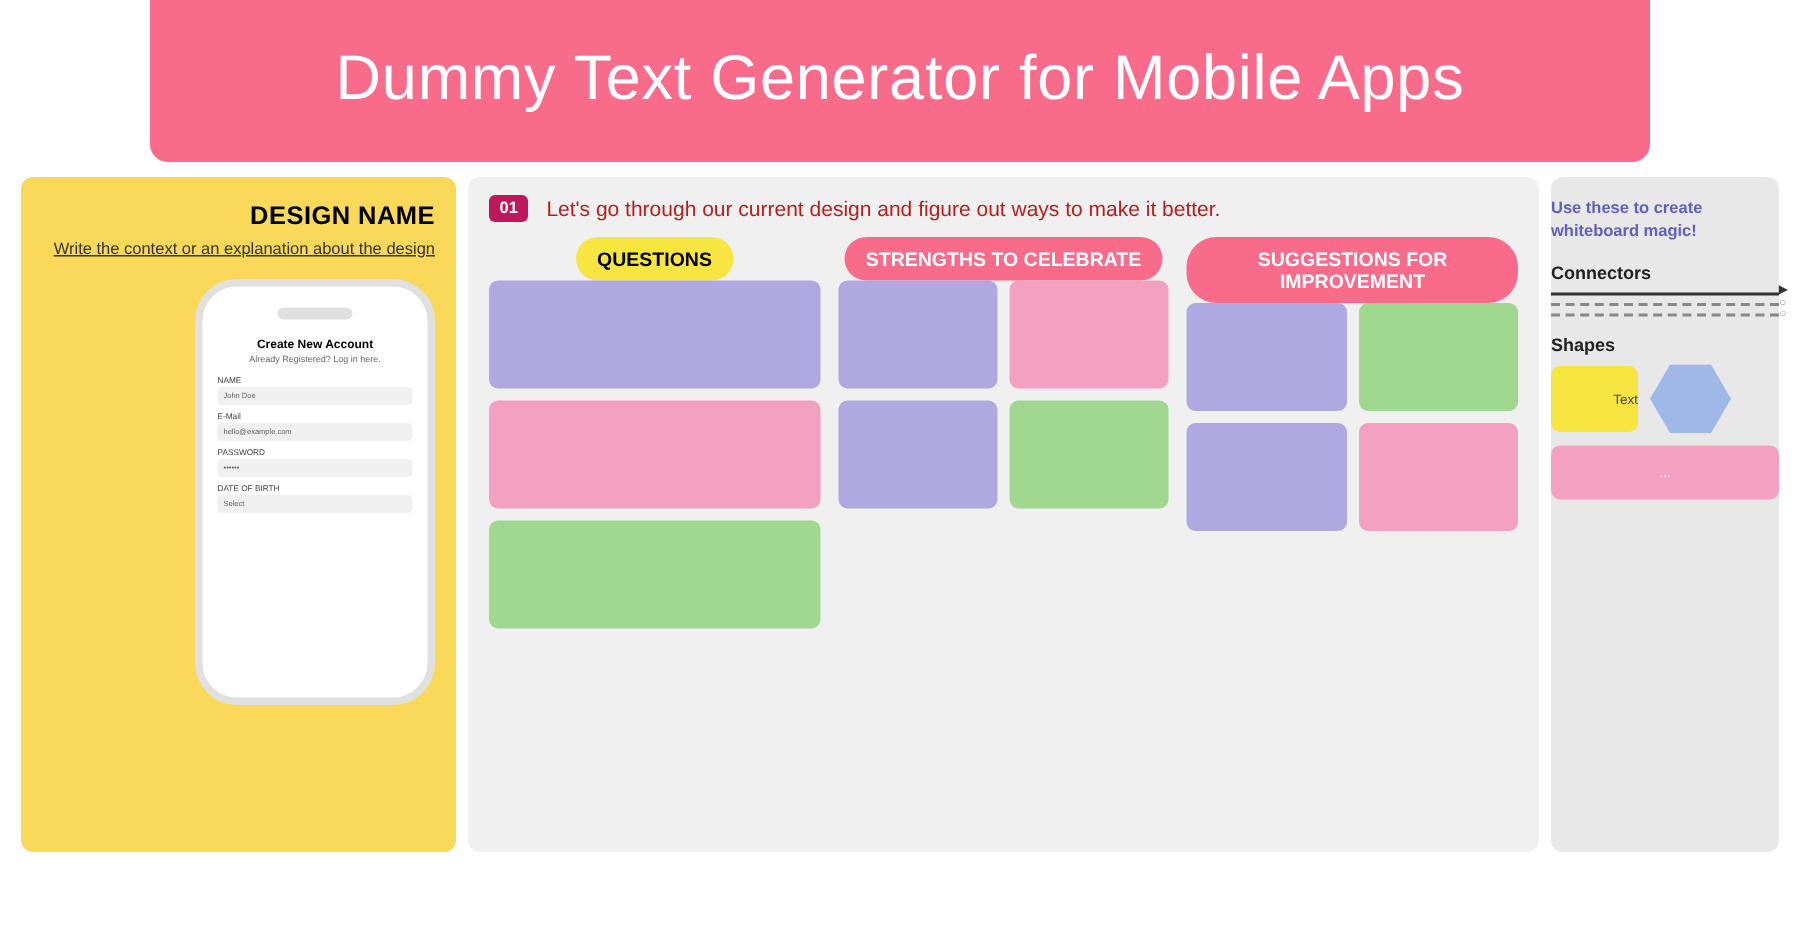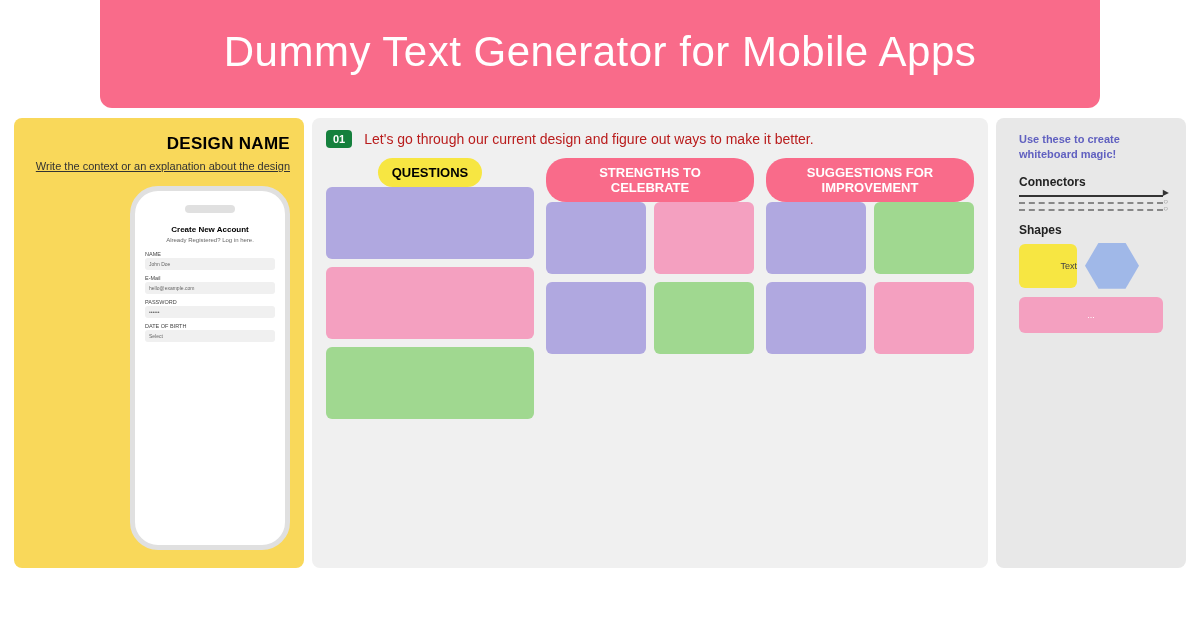--- a/index.html
+++ b/index.html
@@ -59,21 +59,21 @@
       margin-bottom: 14px;
       color: #333;
       text-decoration: underline;
     }
 
     
     .phone {
       background: #fff;
       border-radius: 28px;
       width: 160px;
-      height: 364px;
+      height: 284px;
       border: 5px solid #e0e0e0;
       overflow: hidden;
       display: flex;
       flex-direction: column;
       padding: 14px 10px 10px;
       position: relative;
     }
     .phone-notch {
       width: 50px;
       height: 8px;
@@ -122,21 +122,21 @@
       display: flex;
       flex-direction: column;
       gap: 10px;
     }
     .whiteboard-header {
       display: flex;
       align-items: center;
       gap: 12px;
     }
     .slide-num {
-      background: #15803d;
+      background: #be185d;
       color: #fff;
       font-size: 11px;
       font-weight: 700;
       border-radius: 4px;
       padding: 3px 7px;
       flex-shrink: 0;
     }
     .whiteboard-desc {
       font-size: 14px;
       color: #b91c1c;
@@ -188,23 +188,23 @@
       justify-content: center;
     }
     .sticky.purple { background: #b0a8e0; }
     .sticky.pink { background: #f4a0c0; }
     .sticky.green { background: #a0d890; }
 
     
     .right-sidebar {
       background: #e8e8e8;
       border-radius: 8px;
-      width: 190px;
+      width: 152px;
       flex-shrink: 0;
-      padding: 14px 23px;
+      padding: 14px 0;
       display: flex;
       flex-direction: column;
       gap: 12px;
     }
     .sidebar-tip {
       color: #6060c0;
       font-size: 11px;
       font-weight: 600;
       line-height: 1.4;
     }

